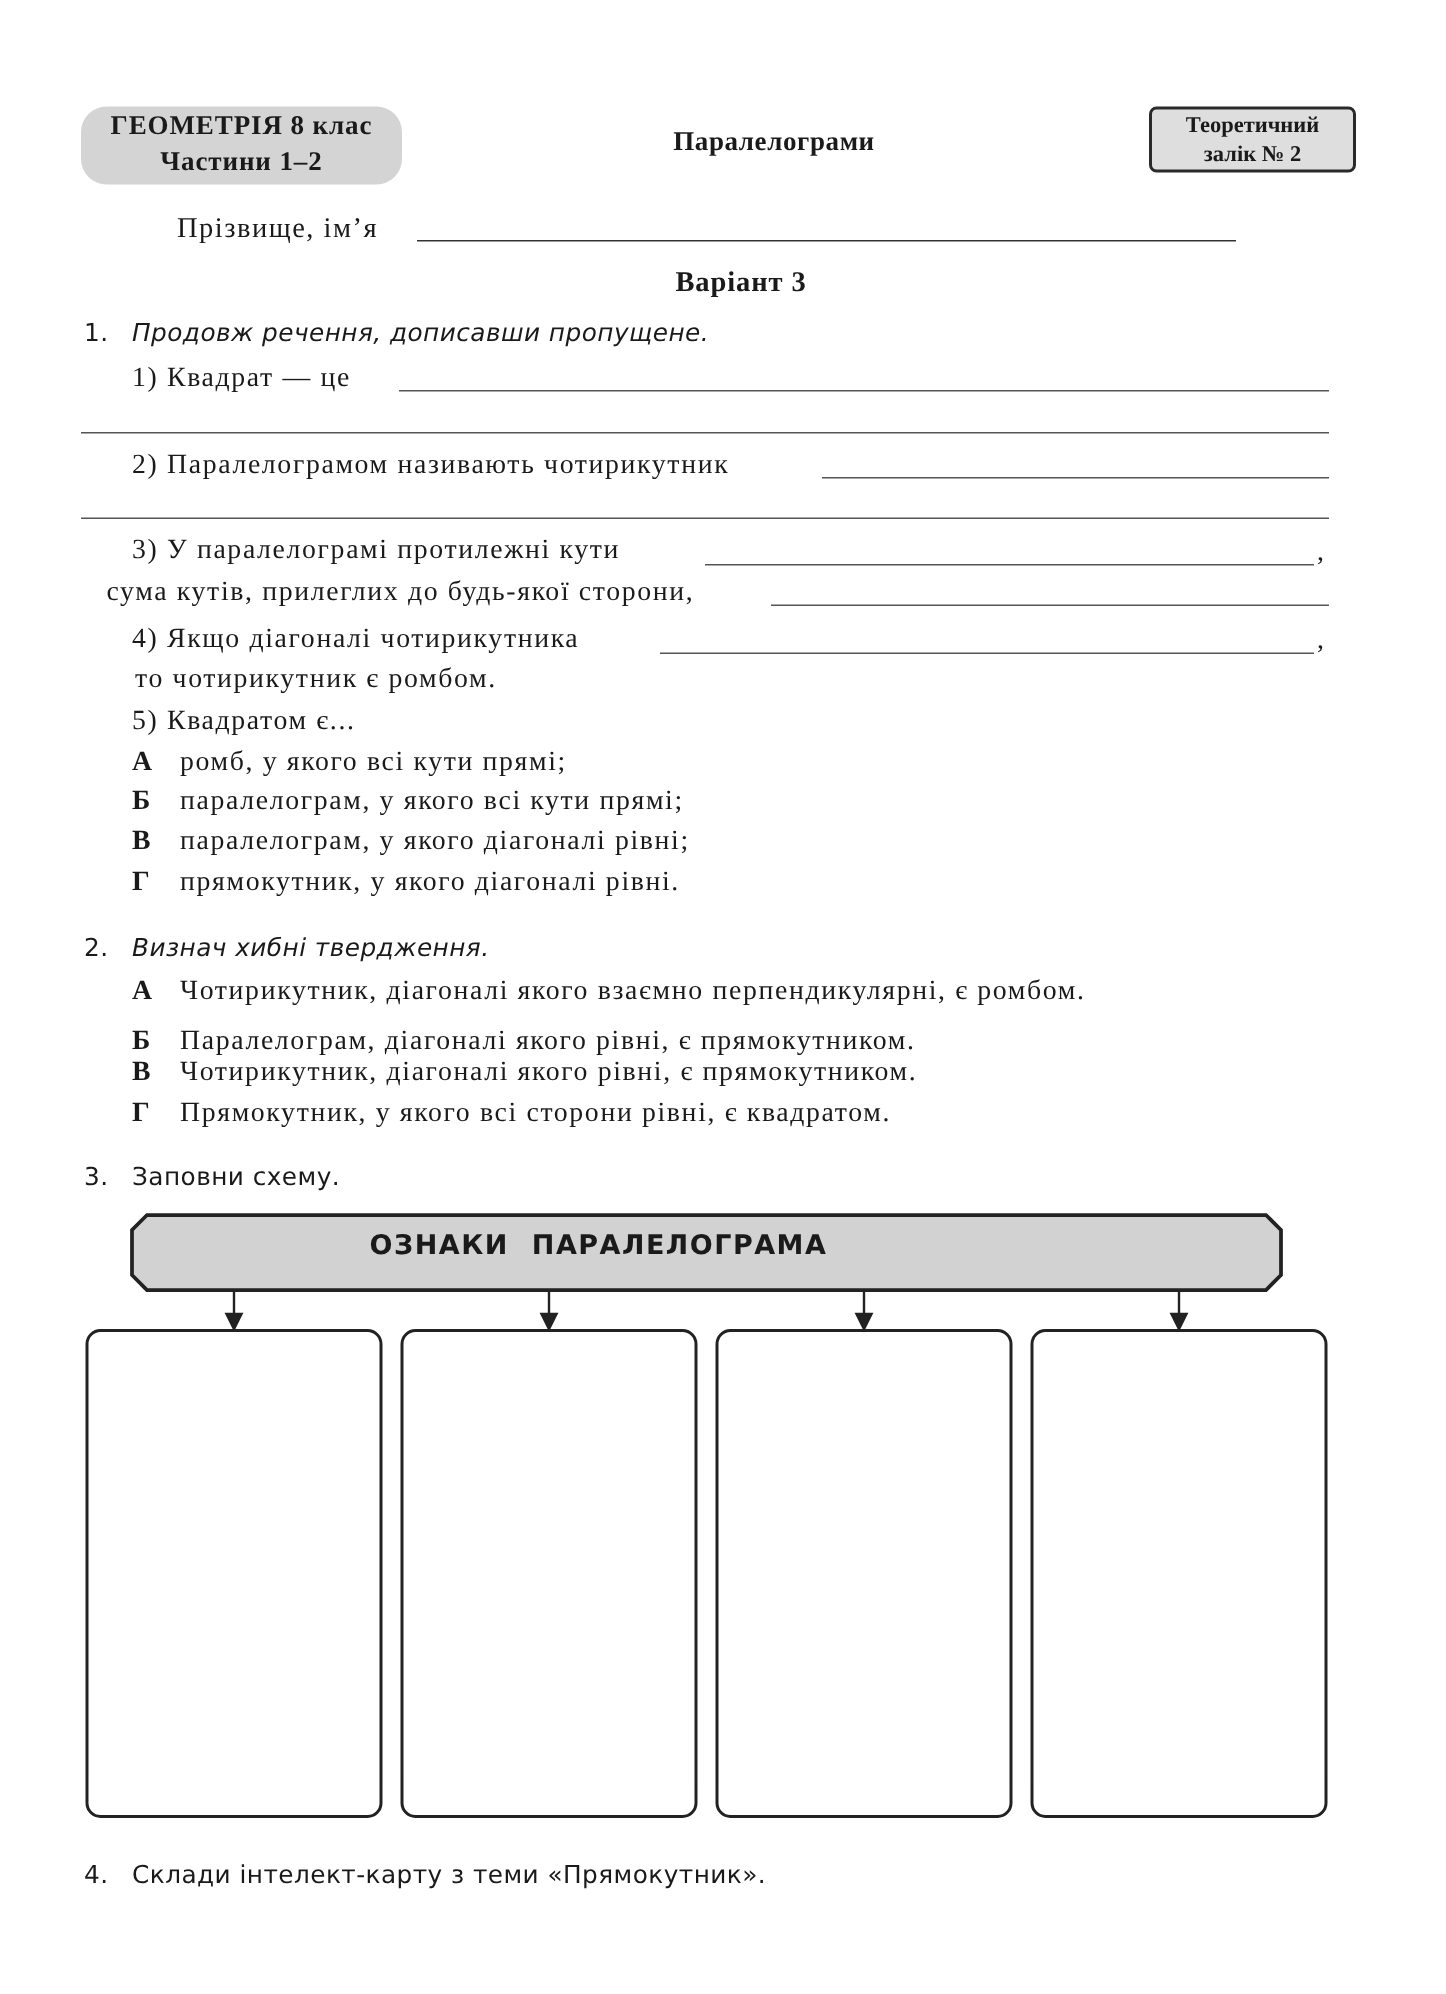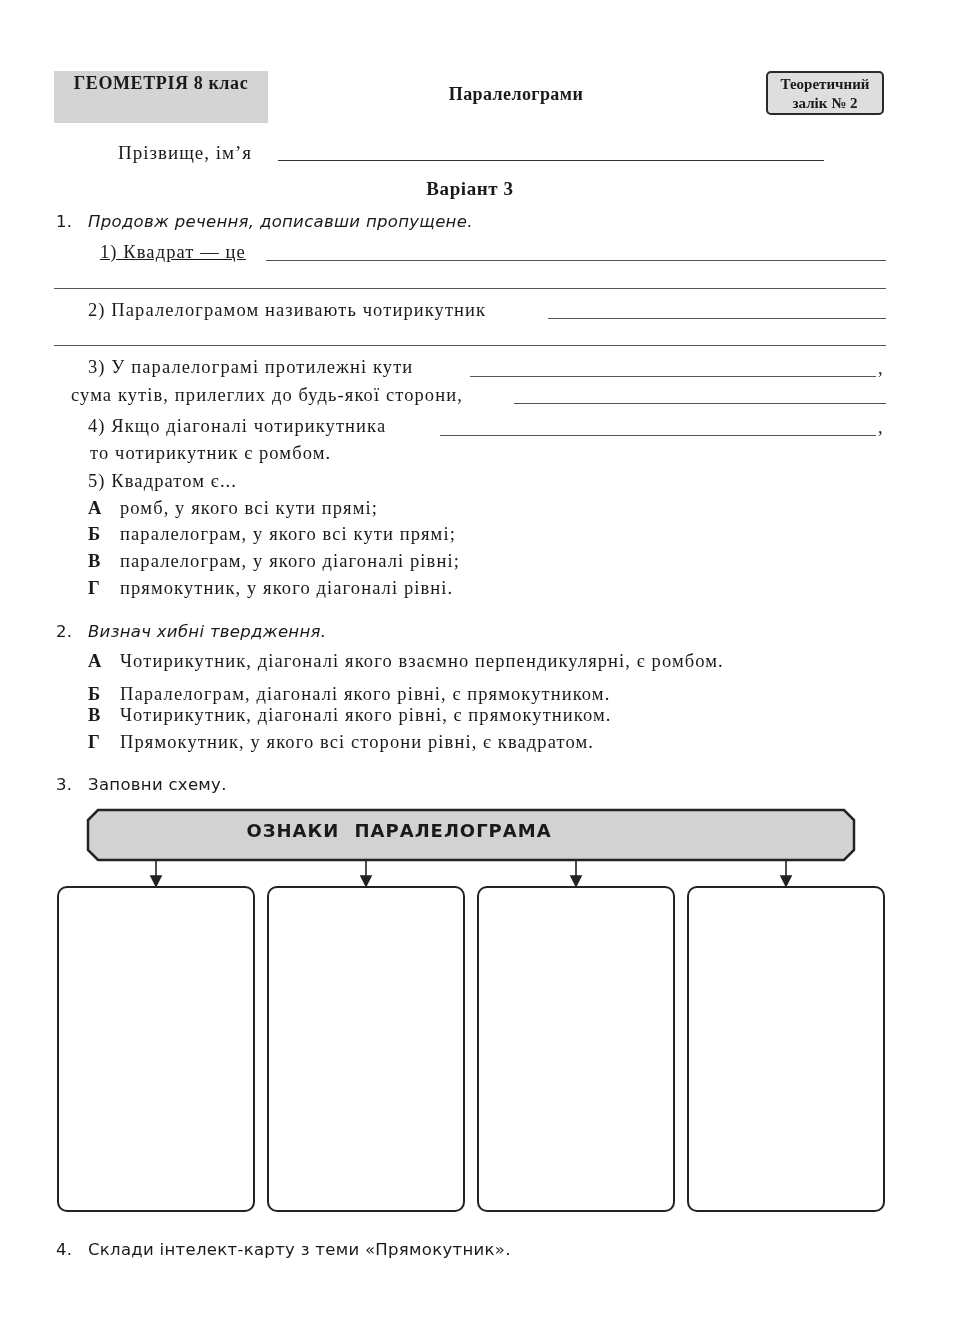--- a/index.html
+++ b/index.html
@@ -3,59 +3,60 @@
 <meta charset="utf-8">
 <style>
   html, body { margin:0; padding:0; background:#ffffff; }
   body { width:964px; height:1329px; position:relative; overflow:hidden; color:#1a1a1a;
          font-family:"Liberation Serif", "DejaVu Serif", serif; }
   .abs { position:absolute; }
   .serif { font-family:"Liberation Serif", "DejaVu Serif", serif; }
   .sans { font-family:"DejaVu Sans", "Liberation Sans", sans-serif; }
 
   .hdr-box { left:54px; top:71px; width:214px; height:52px; background:#d4d4d4;
-             text-align:center; font-weight:bold; font-size:18px; line-height:24px; letter-spacing:0.6px; }
+             text-align:center; font-weight:bold; font-size:18px; line-height:24px; letter-spacing:0.6px;border-radius:17px; }
   .hdr-title { left:0; width:1032px; top:84px; text-align:center; font-weight:bold; font-size:18px; letter-spacing:0.4px; }
-  .badge { left:766px; top:71px; width:118px; height:44px; border:2px solid #2a2a2a; border-radius:5px;
+  .badge { left:766px; top:71px; width:138px; height:44px; border:2px solid #2a2a2a; border-radius:5px;
            background:#dedede; text-align:center; font-weight:bold; font-size:15px; line-height:19px; padding-top:2px; box-sizing:border-box; }
 
   .name-label { left:118px; top:142px; font-size:19px; letter-spacing:1px; }
   .name-line { left:278px; top:160px; width:546px; border-bottom:1.5px solid #333; }
 
-  .variant { left:0; width:940px; top:178px; text-align:center; font-weight:bold; font-size:19px; letter-spacing:0.6px; }
+  .variant { left:0; width:940px; top:178px; text-align:center; font-weight:bold; font-size:19px; letter-spacing:0.6px;padding-left:24px; }
 
   .task { font-size:16.5px; font-weight:500; letter-spacing:0.3px; }
   .line-t { font-size:18.5px; letter-spacing:1.1px; white-space:nowrap; }
   .fill { border-bottom:1.5px solid #555; }
   .opt { font-size:18.5px; letter-spacing:1.1px; white-space:nowrap; }
   .opt b { display:inline-block; width:32px; font-weight:bold; }
   .card { position:absolute; top:886px; width:198px; height:326px; border:2.5px solid #222;
           border-radius:10px; box-sizing:border-box; background:#fff; }
 </style>
 </head>
 <body>
 
 <div class="abs hdr-box serif">
   <div>ГЕОМЕТРІЯ 8 клас</div>
+  <div>Частини 1–2</div>
 </div>
 <div class="abs hdr-title serif">Паралелограми</div>
 <div class="abs badge serif">
   <div>Теоретичний</div>
   <div>залік № 2</div>
 </div>
 
 <div class="abs name-label serif">Прізвище, ім’я</div>
 <div class="abs name-line"></div>
 
 <div class="abs variant serif">Варіант 3</div>
 
 <div class="abs task sans" style="left:56px; top:212px;">1.</div>
 <div class="abs task sans" style="left:88px; top:212px;font-style:italic;">Продовж речення, дописавши пропущене.</div>
 
-<div class="abs line-t serif" style="left:100px; top:242px;text-decoration:underline;">1) Квадрат — це</div>
+<div class="abs line-t serif" style="left:88px; top:242px;">1) Квадрат — це</div>
 <div class="abs fill" style="left:266px; top:260px; width:620px;"></div>
 <div class="abs fill" style="left:54px; top:288px; width:832px;"></div>
 
 <div class="abs line-t serif" style="left:88px; top:300px;">2) Паралелограмом називають чотирикутник</div>
 <div class="abs fill" style="left:548px; top:318px; width:338px;"></div>
 <div class="abs fill" style="left:54px; top:345px; width:832px;"></div>
 
 <div class="abs line-t serif" style="left:88px; top:357px;">3) У паралелограмі протилежні кути</div>
 <div class="abs fill" style="left:470px; top:376px; width:406px;"></div>
 <div class="abs line-t serif" style="left:878px; top:358px;">,</div>

